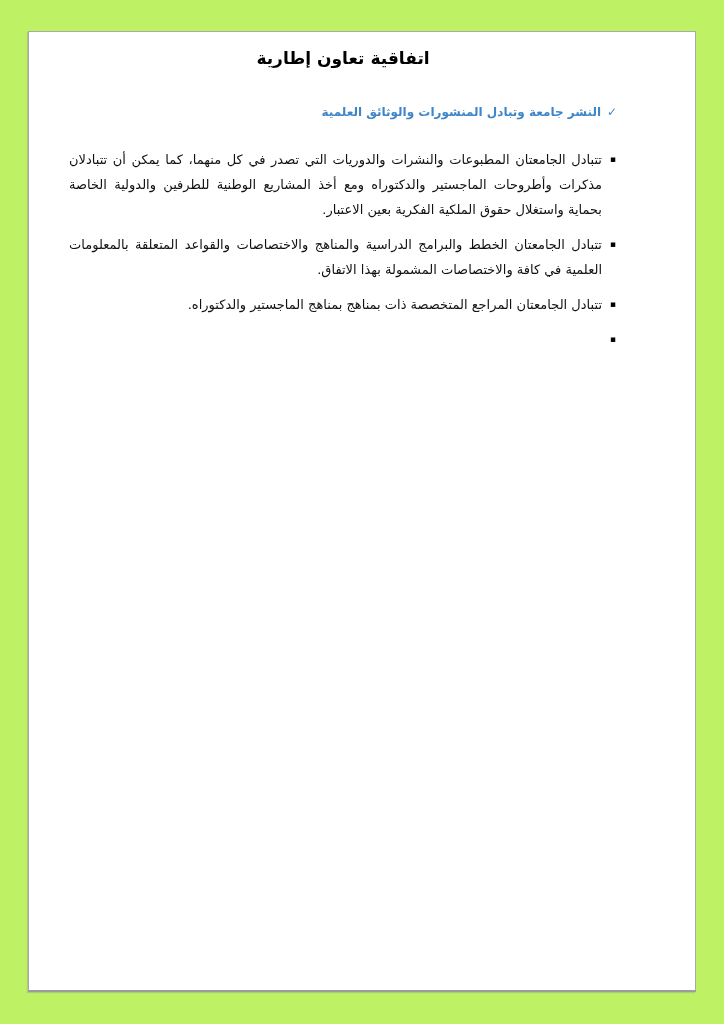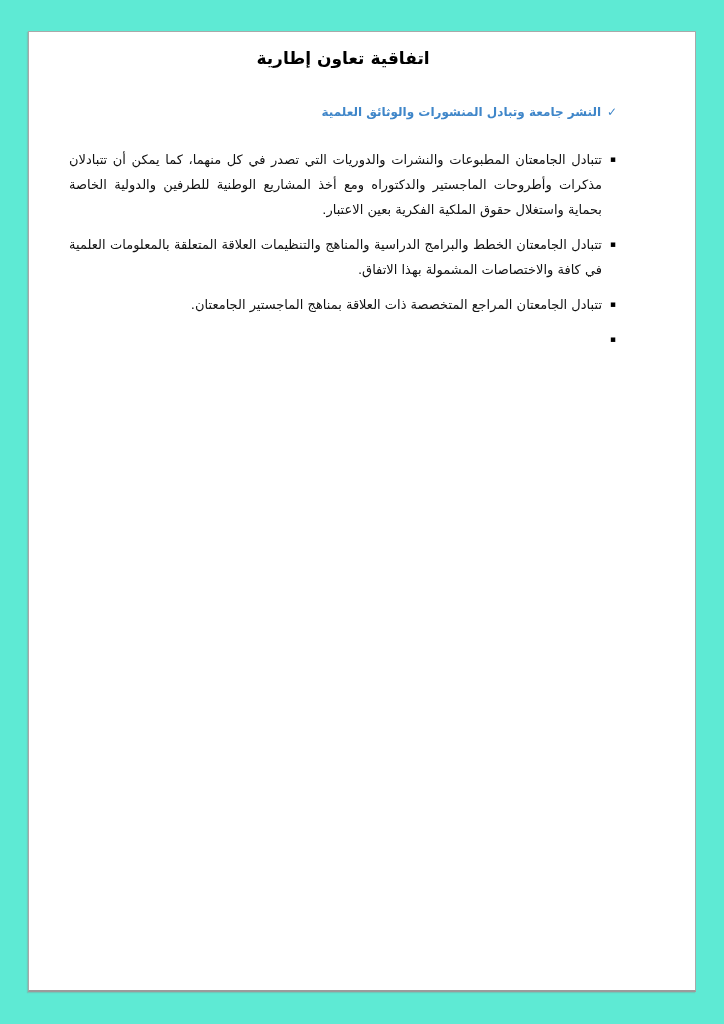--- a/index.html
+++ b/index.html
@@ -5,21 +5,21 @@
   html, body {
     margin: 0;
     padding: 0;
     background: #ffffff;
     font-family: "DejaVu Sans", sans-serif;
   }
   .viewport {
     position: relative;
     width: 724px;
     height: 1024px;
-    background: #5eead4;
+    background: #bef264;
     overflow: hidden;
   }
   .page {
     position: absolute;
     left: 28px;
     top: 31px;
     width: 668px;
     height: 961px;
     background: #ffffff;
     border: 1px solid #a9a9a9;
@@ -95,26 +95,26 @@
 
       <div class="bullets">
 
         <div class="bullet-item">
           <span class="marker">▪</span>
           <span>تتبادل الجامعتان المطبوعات والنشرات والدوريات التي تصدر في كل منهما، كما يمكن أن تتبادلان مذكرات وأطروحات الماجستير والدكتوراه ومع أخذ المشاريع الوطنية للطرفين والدولية الخاصة بحماية واستغلال حقوق الملكية الفكرية بعين الاعتبار.</span>
         </div>
 
         <div class="bullet-item">
           <span class="marker">▪</span>
-          <span>تتبادل الجامعتان الخطط والبرامج الدراسية والمناهج والتنظيمات العلاقة المتعلقة بالمعلومات العلمية في كافة والاختصاصات المشمولة بهذا الاتفاق.</span>
+          <span>تتبادل الجامعتان الخطط والبرامج الدراسية والمناهج والاختصاصات والقواعد المتعلقة بالمعلومات العلمية في كافة والاختصاصات المشمولة بهذا الاتفاق.</span>
         </div>
 
         <div class="bullet-item">
           <span class="marker">▪</span>
-          <span>تتبادل الجامعتان المراجع المتخصصة ذات العلاقة بمناهج الماجستير الجامعتان.</span>
+          <span>تتبادل الجامعتان المراجع المتخصصة ذات بمناهج بمناهج الماجستير والدكتوراه.</span>
         </div>
 
         <div class="bullet-item">
           <span class="marker">▪</span>
         </div>
 
       </div>
     </div>
   </div>
 </div>

